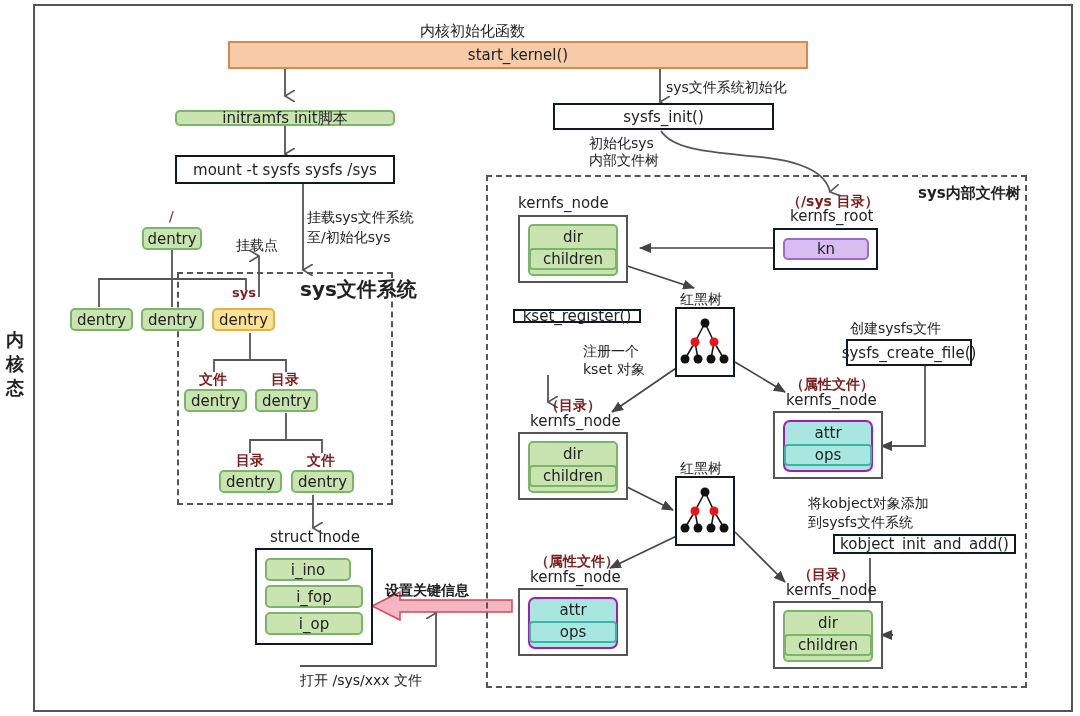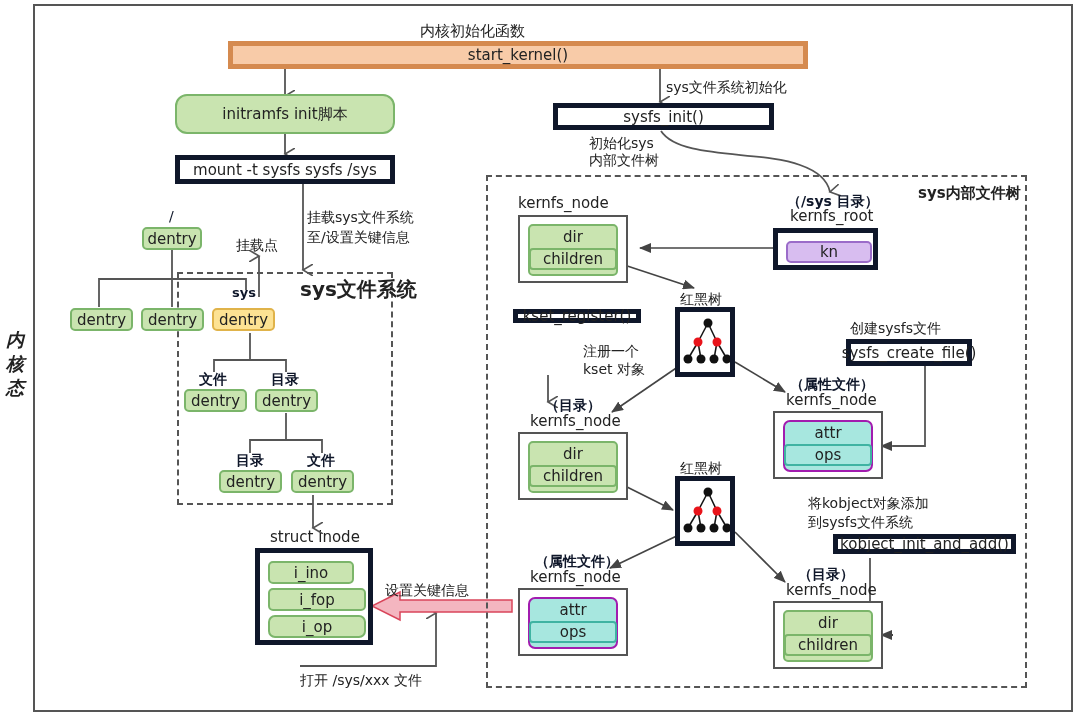--- a/index.html
+++ b/index.html
@@ -1,28 +1,28 @@
 <!DOCTYPE html>
 <html><head>
 <meta charset="utf-8">
 <style>
   html, body { margin:0; padding:0; background:#fff; }
   body { width:1080px; height:716px; position:relative; overflow:hidden;
          font-family:"DejaVu Sans", "Liberation Sans", sans-serif; color:#222; }
   .frame { position:absolute; left:33px; top:4px; width:1040px; height:708px; border:2px solid #555; box-sizing:border-box; }
-  .side { position:absolute; left:4px; top:328px; width:22px; font-weight:bold; font-size:18px; line-height:24px; text-align:center;font-style:italic; }
-  .box { position:absolute; box-sizing:border-box; border:5px solid #0f172a; background:#fff;
+  .side { position:absolute; left:4px; top:328px; width:22px; font-weight:bold; font-size:18px; line-height:24px; text-align:center; }
+  .box { position:absolute; box-sizing:border-box; border:2px solid #0f172a; background:#fff;
          display:flex; align-items:center; justify-content:center; font-size:15px; color:#222; }
   .orange { background:#f8cba8; border-color:#d58a4f; }
   .green { background:#c9e4b0; border:2px solid #7bb56a; border-radius:5px; }
   .yellow { background:#fde293; border:2px solid #e0b34a; border-radius:5px; }
   .purple { background:#d8bdf0; border:2px solid #9b6cc9; border-radius:5px; }
   .teal { background:#a7e7df; border:2px solid #a21caf; border-radius:7px; }
   .label { position:absolute; font-size:14px; color:#222; white-space:nowrap; line-height:18px; }
-  .blue { color:#0f172a; font-weight:bold; }
+  .blue { color:#7f1d1d; font-weight:bold; }
   .bold { font-weight:bold; }
   .dashed { position:absolute; box-sizing:border-box; border:2px dashed #555; }
   .node { position:absolute; box-sizing:border-box; border:2px solid #555; background:#fff; width:110px; height:102px; }
   .node .outer { position:absolute; left:8px; top:9px; width:90px; height:68px; box-sizing:border-box; display:flex; flex-direction:column; align-items:center; }
   .node .top-t { font-size:15px; margin-top:2px; }
   .node .inner { width:88px; height:22px; box-sizing:border-box; display:flex; align-items:center; justify-content:center; font-size:15px; margin-top:2px; }
   .g-inner { border:2px solid #7bb56a; border-radius:4px; background:#c9e4b0; }
   .t-inner { border:2px solid #3fb3a2; border-radius:4px; background:#a7e7df; }
   svg.lines { position:absolute; left:0; top:0; }
 </style>
@@ -73,24 +73,24 @@
     <line x1="893" y1="446" x2="881" y2="446" marker-end="url(#af)"></line>
     <line x1="893" y1="635" x2="881" y2="635" marker-end="url(#af)"></line>
   </g>
 
   <path d="M512,600 L400,600 L400,592 L372,606 L400,620 L400,612 L512,612 z" fill="#f4b6c0" stroke="#d9465b" stroke-width="1.5"></path>
 </svg>
 
 <div class="label" style="left:420px;top:22px;font-size:15px;">内核初始化函数</div>
 <div class="box orange" style="left:228px;top:41px;width:580px;height:28px;">start_kernel()</div>
 
-<div class="box green" style="left:175px;top:94px;width:220px;height:40px;border-radius:12px;">initramfs init脚本</div>
+<div class="box green" style="left:175px;top:110px;width:220px;height:16px;border-radius:5px;">initramfs init脚本</div>
 <div class="box" style="left:175px;top:155px;width:220px;height:29px;">mount -t sysfs sysfs /sys</div>
 <div class="label" style="left:307px;top:208px;">挂载sys文件系统</div>
-<div class="label" style="left:307px;top:228px;">至/设置关键信息</div>
+<div class="label" style="left:307px;top:228px;">至/初始化sys</div>
 <div class="label" style="left:236px;top:236px;">挂载点</div>
 
 <div class="label blue" style="left:169px;top:207px;font-weight:normal;">/</div>
 <div class="box green" style="left:142px;top:227px;width:60px;height:23px;">dentry</div>
 
 <div class="dashed" style="left:177px;top:272px;width:216px;height:233px;"></div>
 <div class="label bold" style="left:300px;top:280px;font-size:20px;">sys文件系统</div>
 
 <div class="box green" style="left:70px;top:308px;width:63px;height:23px;">dentry</div>
 <div class="box green" style="left:141px;top:308px;width:63px;height:23px;">dentry</div>
@@ -104,23 +104,23 @@
 
 <div class="label blue" style="left:236px;top:451px;">目录</div>
 <div class="label blue" style="left:307px;top:451px;">文件</div>
 <div class="box green" style="left:219px;top:470px;width:63px;height:23px;">dentry</div>
 <div class="box green" style="left:291px;top:470px;width:63px;height:23px;">dentry</div>
 
 <div class="label" style="left:270px;top:528px;font-size:15px;">struct inode</div>
 <div class="box" style="left:255px;top:548px;width:118px;height:97px;display:block;">
   <div class="box green" style="left:8px;top:8px;width:86px;height:23px;">i_ino</div>
   <div class="box green" style="left:8px;top:35px;width:98px;height:23px;">i_fop</div>
-  <div class="box green" style="left:8px;top:62px;width:98px;height:23px;border-radius:7px;">i_op</div>
-</div>
-<div class="label" style="left:385px;top:581px;">设置关键信息</div>
+  <div class="box green" style="left:8px;top:62px;width:98px;height:23px;">i_op</div>
+</div>
+<div class="label" style="left:385px;top:581px;font-weight:bold;">设置关键信息</div>
 <div class="label" style="left:300px;top:671px;">打开 /sys/xxx 文件</div>
 
 <div class="label" style="left:666px;top:78px;">sys文件系统初始化</div>
 <div class="box" style="left:553px;top:103px;width:221px;height:27px;">sysfs_init()</div>
 <div class="label" style="left:589px;top:134px;">初始化sys</div>
 <div class="label" style="left:589px;top:151px;">内部文件树</div>
 
 <div class="dashed" style="left:486px;top:175px;width:541px;height:513px;"></div>
 <div class="label bold" style="left:918px;top:184px;font-size:15px;">sys内部文件树</div>
 

